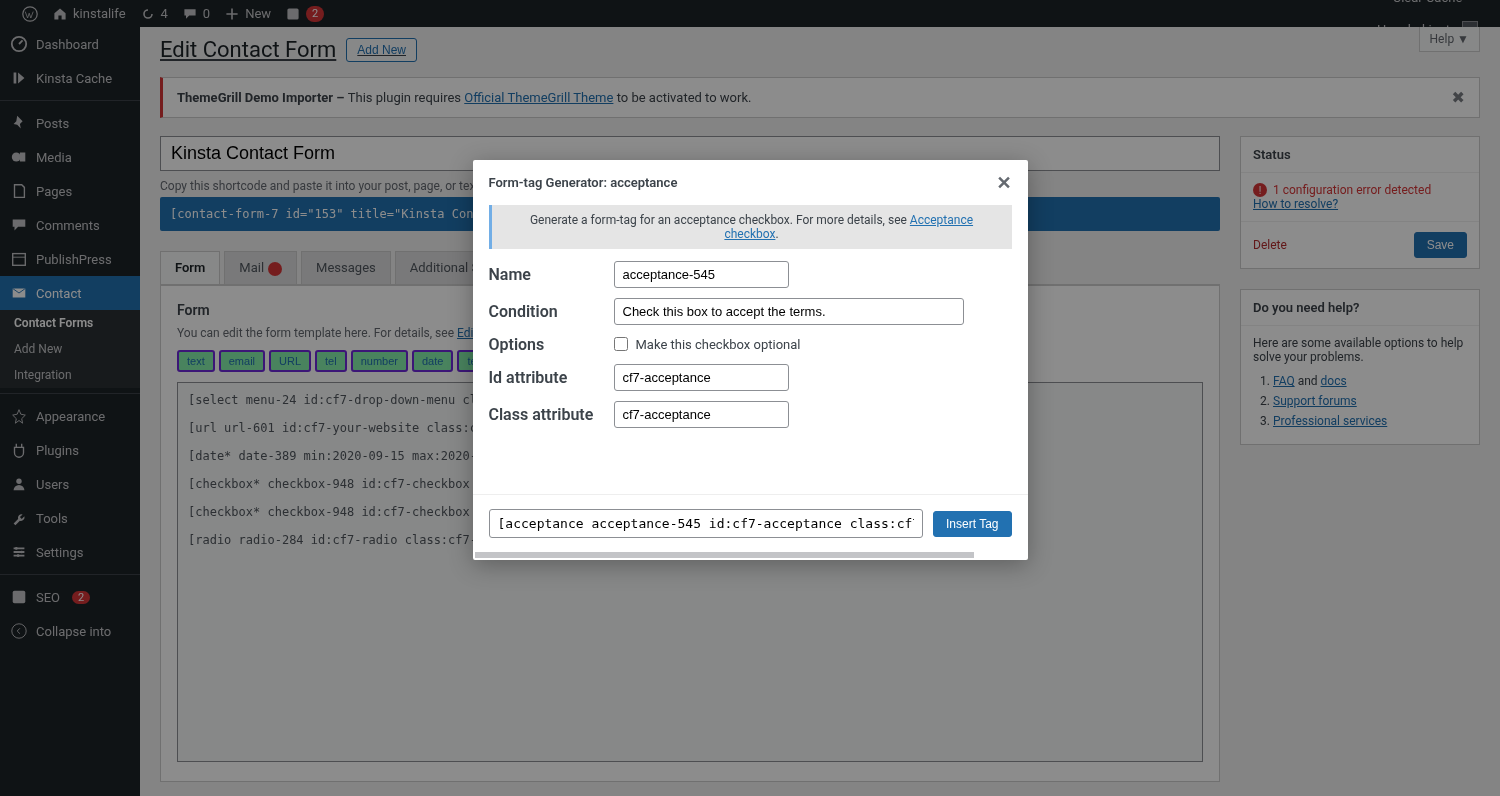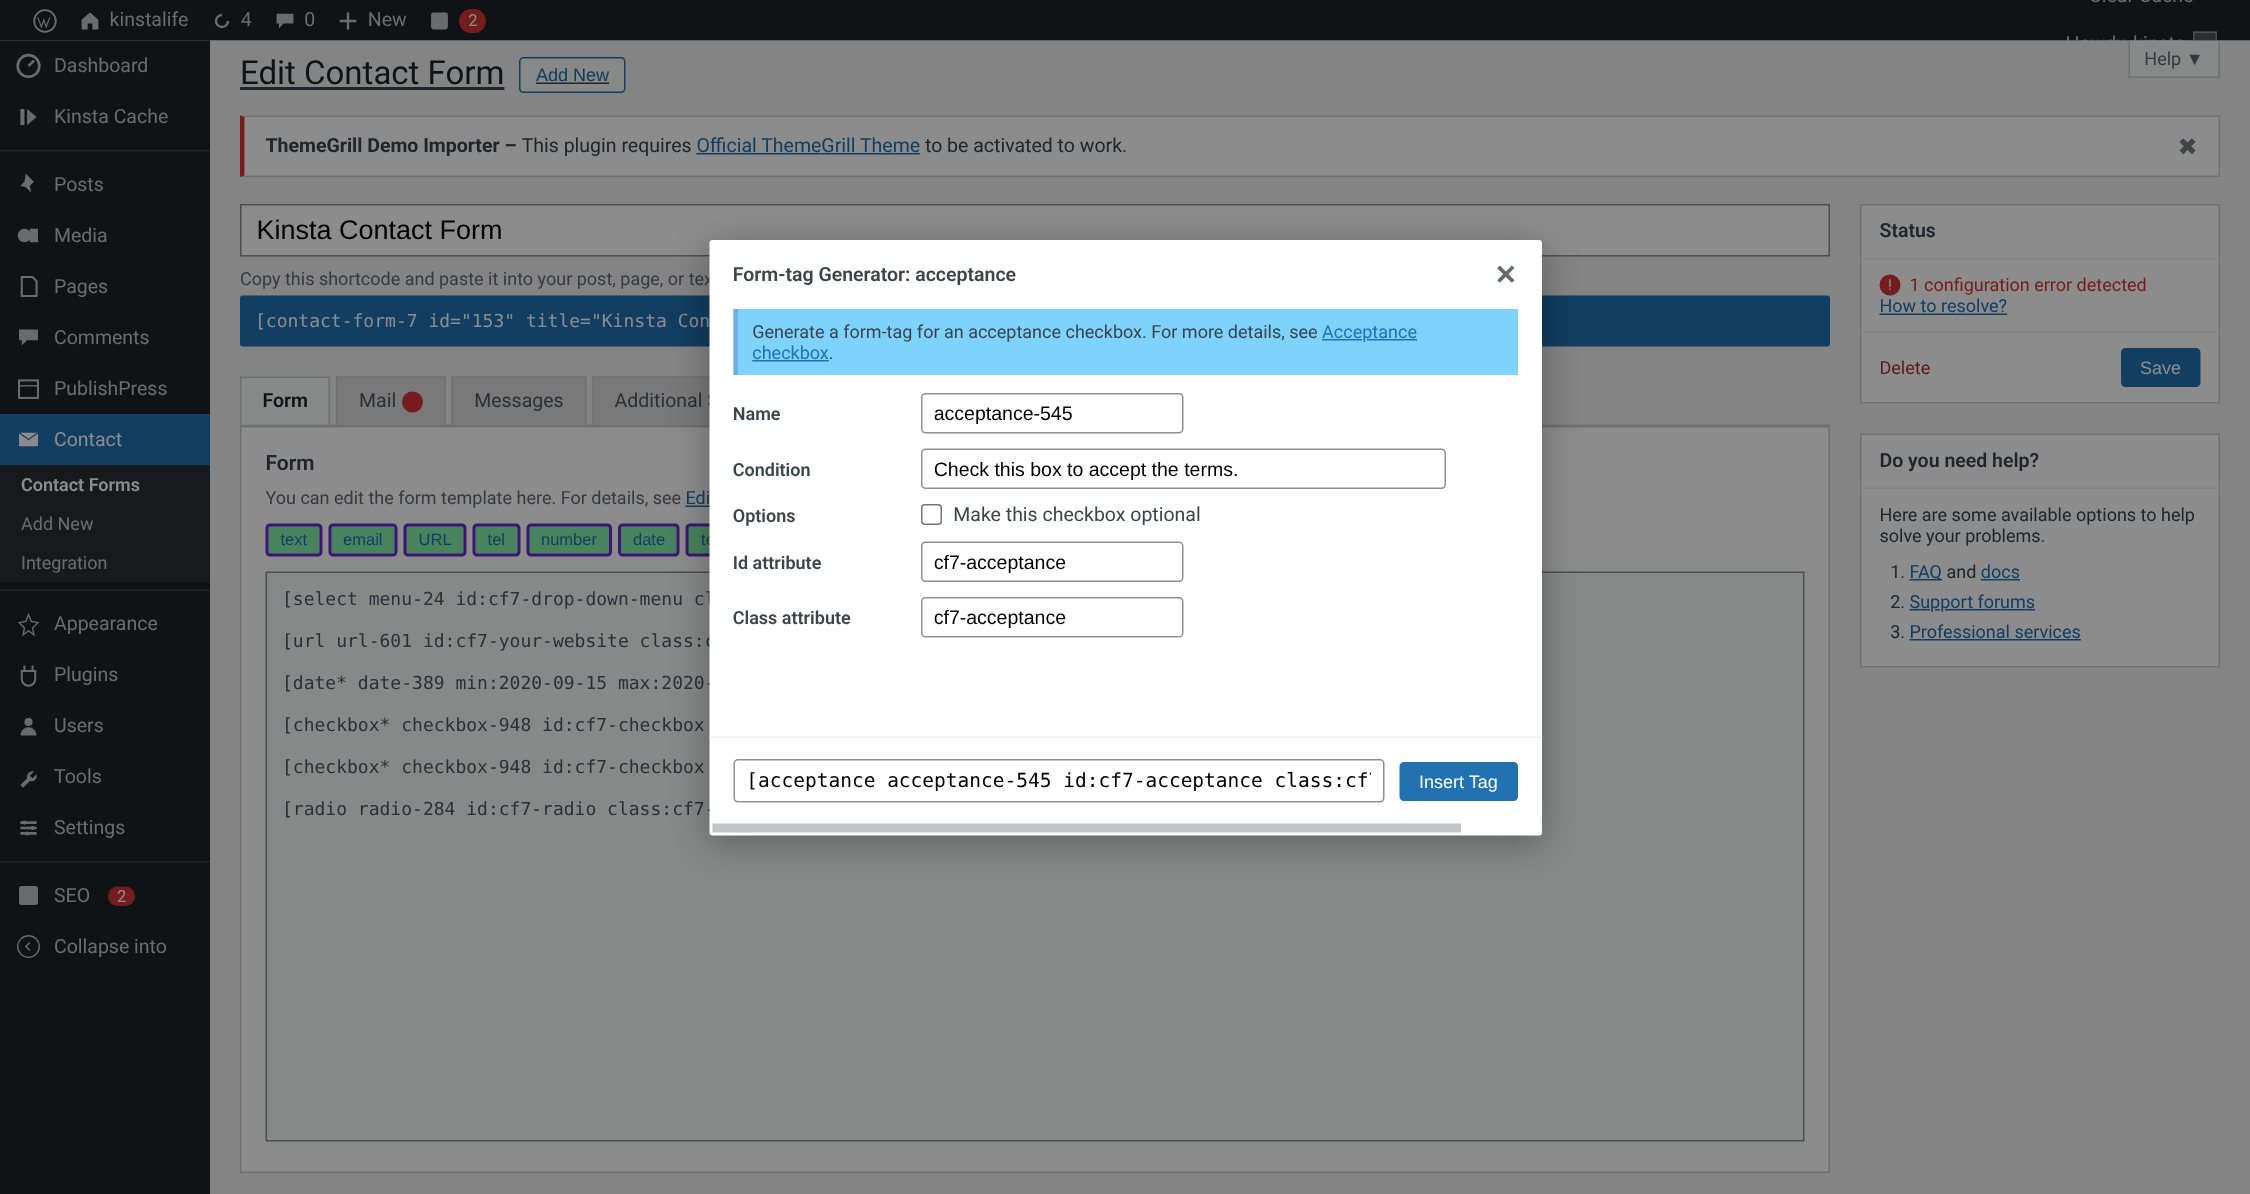--- a/index.html
+++ b/index.html
@@ -70,24 +70,24 @@
 a { color: #2271b1; }
 ol { padding-left: 20px; }
 ol li { margin-bottom: 6px; }
 
 
 .overlay { position: absolute; inset: 0; background: rgba(0,0,0,0.45); display: flex; align-items: flex-start; justify-content: center; padding-top: 160px; }
 .modal { background: #fff; width: 555px; border-radius: 2px; box-shadow: 0 5px 25px rgba(0,0,0,0.3); }
 .modal-header { padding: 12px 16px; display: flex; align-items: center; font-weight: 600; }
 .modal-header .close { margin-left: auto; cursor: pointer; font-size: 18px; color: #646970; }
 .modal-body { padding: 0 16px 16px; }
-.modal-info { background: #7dd3fc; border-left: 3px solid #72aee6; padding: 8px 10px; font-size: 12px; margin-bottom: 12px; }
+.modal-info { background: #e5e5e5; border-left: 3px solid #72aee6; padding: 8px 10px; font-size: 12px; margin-bottom: 12px; text-align: center; }
 .modal-info a { color: #2271b1; text-decoration: underline; }
 .form-row { display: flex; align-items: center; margin-bottom: 10px; }
-.form-row label { width: 125px; font-weight: 600; font-size: 12px; }
+.form-row label { width: 125px; font-weight: 600; font-size: 16px; }
 .form-row input[type=text] { border: 1px solid #8c8f94; padding: 5px 8px; font-size: 13px; width: 175px; border-radius: 3px; }
 .form-row input.wide { width: 350px; }
 .form-row .chk { display: flex; align-items: flex-start; gap: 8px; }
 .form-row .chk input { width: 14px; height: 14px; }
 .modal-footer { padding: 14px 16px; display: flex; gap: 10px; align-items: center; border-top: 1px solid #eee; margin-top: 40px; }
 .modal-footer input[type=text] { flex: 1; border: 1px solid #8c8f94; padding: 6px 8px; font-family: monospace; font-size: 13px; border-radius: 3px; }
 .modal-scroll { height: 6px; background: #c3c4c7; margin: 0 16px 2px 2px; width: 90%; }
 </style>
 </head>
 <body>

